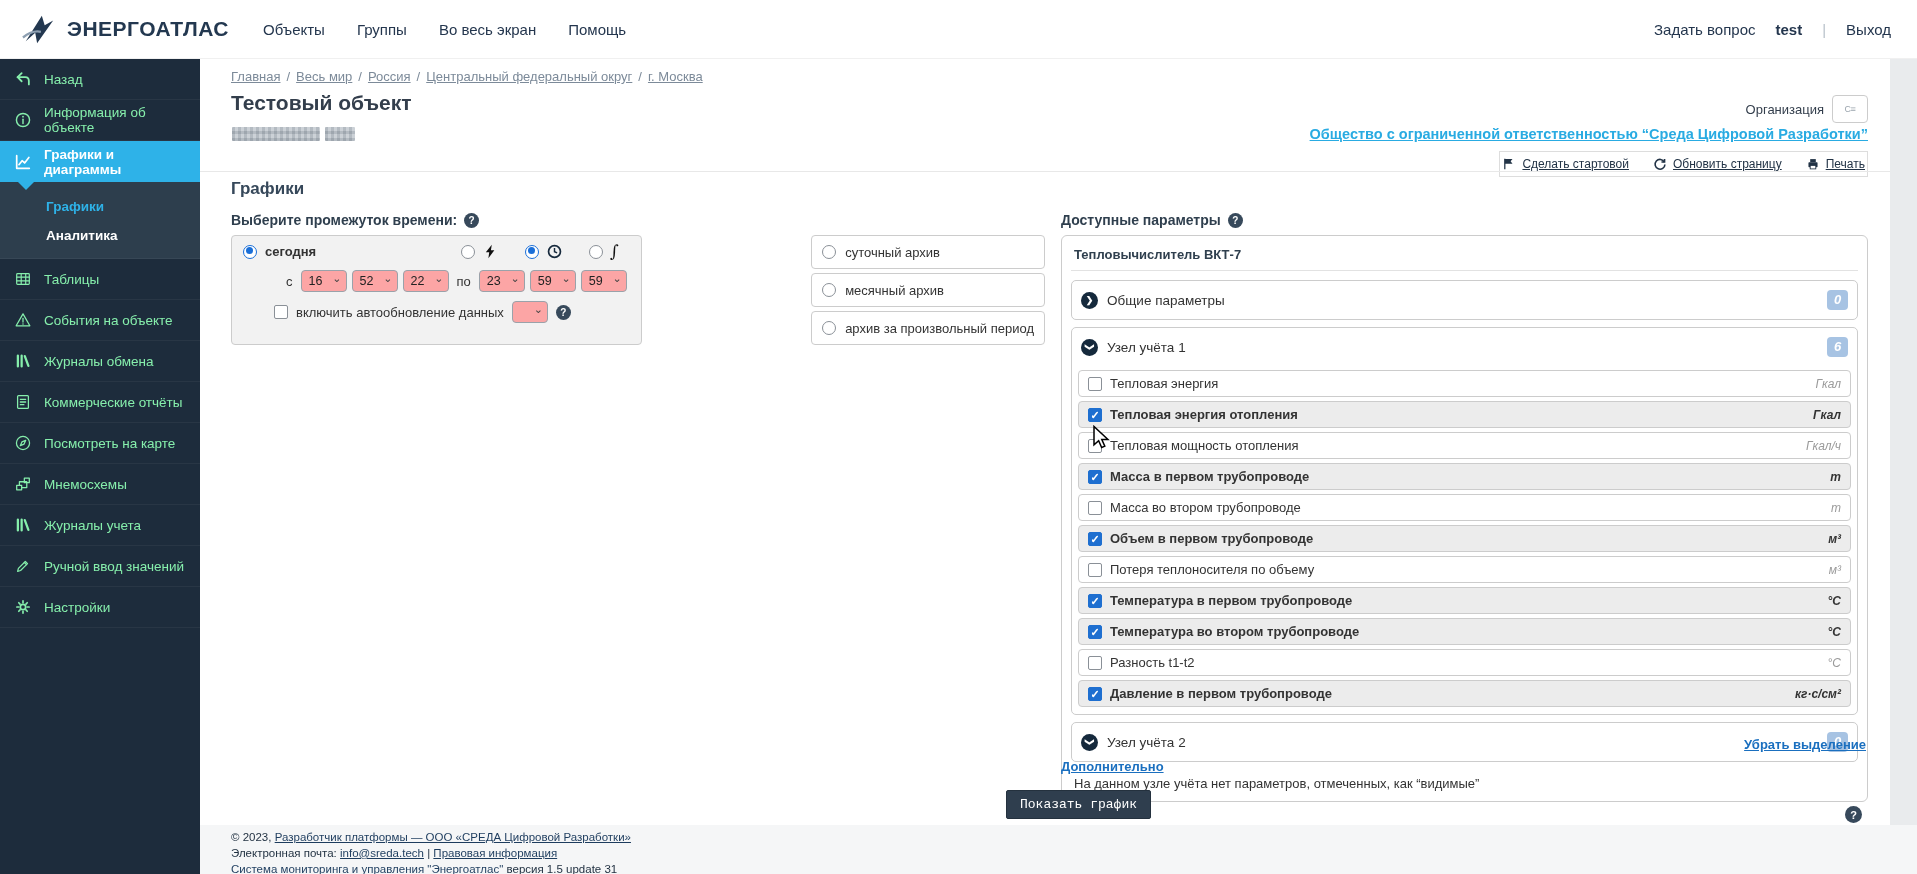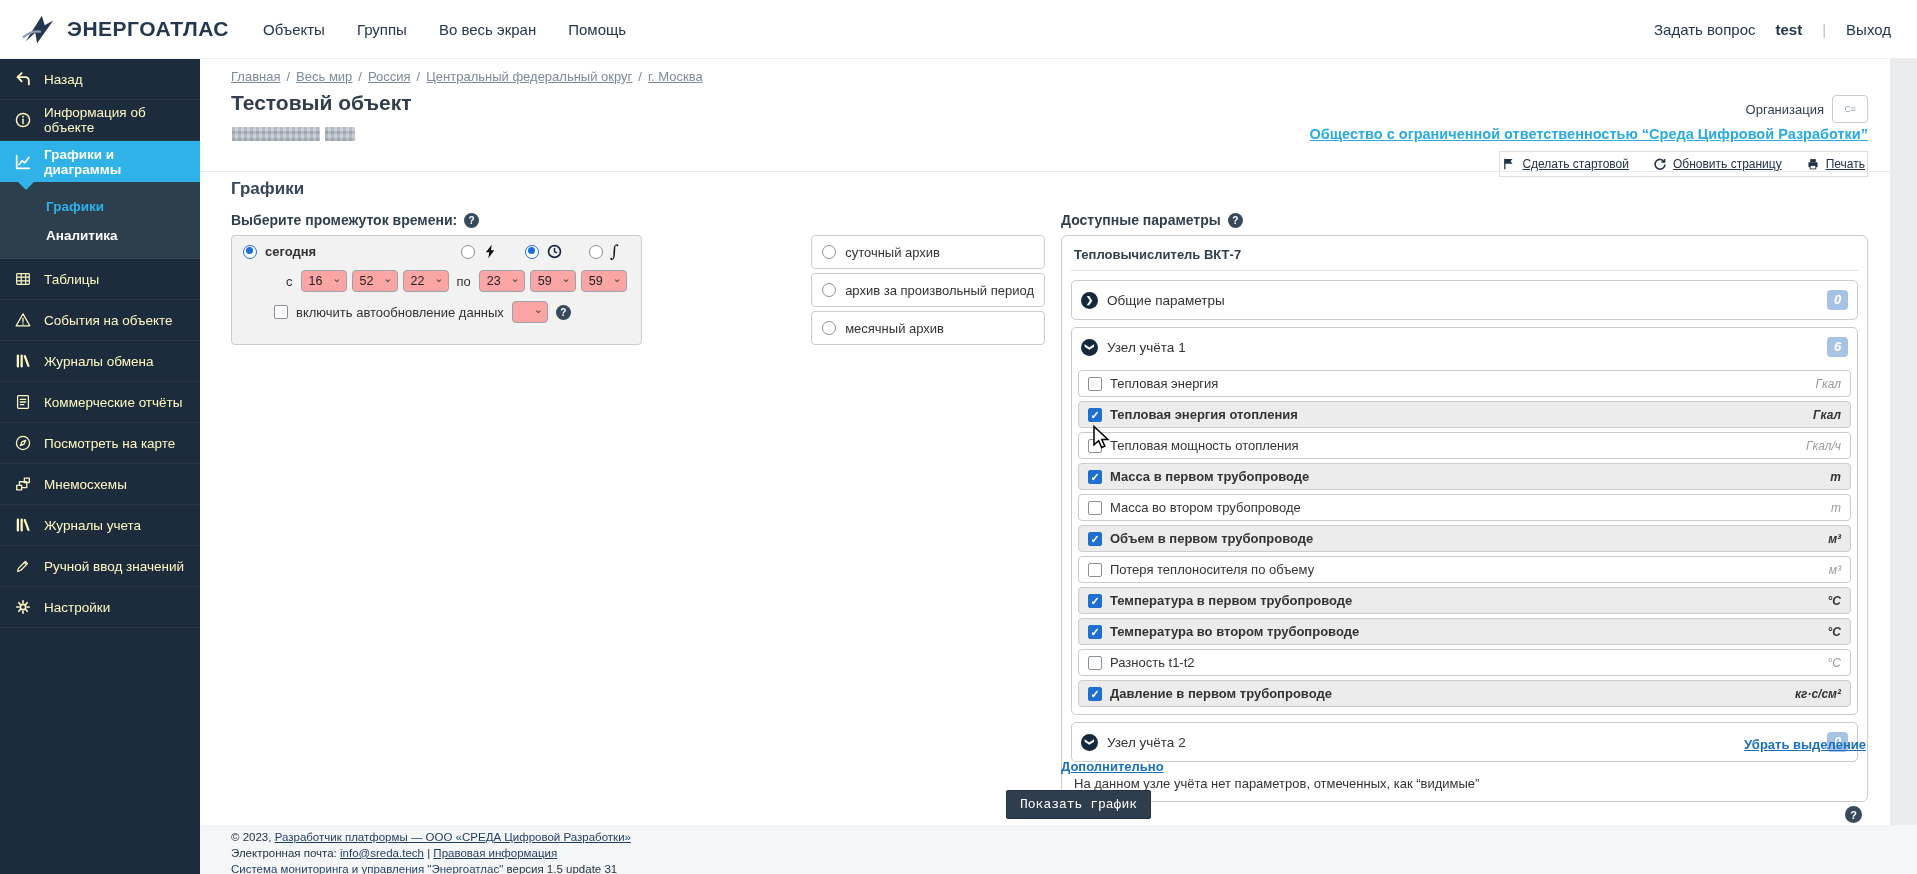--- a/index.html
+++ b/index.html
@@ -14,21 +14,21 @@
   .top-menu { display:flex; align-items:center; margin-left:34px; gap:32px; }
   .top-menu a { font-size:15px; color:#24364e; text-decoration:none; cursor:pointer; }
   .topbar-right { margin-left:auto; display:flex; align-items:center; gap:20px; font-size:15px; color:#24364e; }
   .topbar-right .ask { cursor:pointer; }
   .topbar-right .user { font-weight:bold; }
   .topbar-right .sep { color:#b9c2cb; }
   .topbar-right .logout { cursor:pointer; }
 
   
   .sidebar { position:absolute; top:59px; left:0; width:200px; bottom:0; background:#1d2c3c; z-index:5; }
-  .side-item { display:flex; align-items:center; gap:11px; height:41px; padding:0 10px 0 13px; color:#fef9c3; font-size:13.5px; border-bottom:1px solid rgba(255,255,255,.05); cursor:pointer; position:relative; }
+  .side-item { display:flex; align-items:center; gap:11px; height:41px; padding:0 10px 0 13px; color:#86efac; font-size:13.5px; border-bottom:1px solid rgba(255,255,255,.05); cursor:pointer; position:relative; }
   .side-item .s-icon { width:20px; display:flex; justify-content:center; flex:0 0 20px; }
   .side-item.active { background:#2eb2e8; color:#fff; font-weight:bold; border-bottom:none; }
   .side-item.active::after { content:""; position:absolute; bottom:-8px; left:18px; border-left:8px solid transparent; border-right:8px solid transparent; border-top:8px solid #2eb2e8; z-index:2; }
   .submenu { background:#2d3e4d; padding:10px 0 8px; border-bottom:1px solid rgba(255,255,255,.05); }
   .sub-item { padding:7px 10px 7px 46px; font-size:13.5px; font-weight:bold; color:#fff; cursor:pointer; }
   .sub-item.active { color:#2eb2e8; }
 
   
   .content { position:absolute; left:200px; top:59px; width:1690px; height:766px; background:#fff; }
   .strip { position:absolute; right:0; top:59px; width:27px; height:766px; background:#e9ebed; }
@@ -358,25 +358,25 @@
           <span class="qmark">?</span>
         </div>
       </div>
       <div id="archiveOpts" style="display:flex;flex-direction:column;gap:4px">
           <div class="sect option">
             <input type="radio" class="rad" name="period" style="">
             <span>суточный архив</span>
           </div>
           <div class="sect option">
             <input type="radio" class="rad" name="period" style="">
-            <span>архив за произвольный период</span>
+            <span>месячный архив</span>
           </div>
           <div class="sect option">
             <input type="radio" class="rad" name="period" style="">
-            <span>месячный архив</span>
+            <span>архив за произвольный период</span>
           </div>
         </div>
     </div>
 
     <div class="params-label">
       <span>Доступные параметры</span>
       <span class="qmark">?</span>
     </div>
     <div class="params-panel">
       <div class="panel-title">Тепловычислитель ВКТ-7</div>

